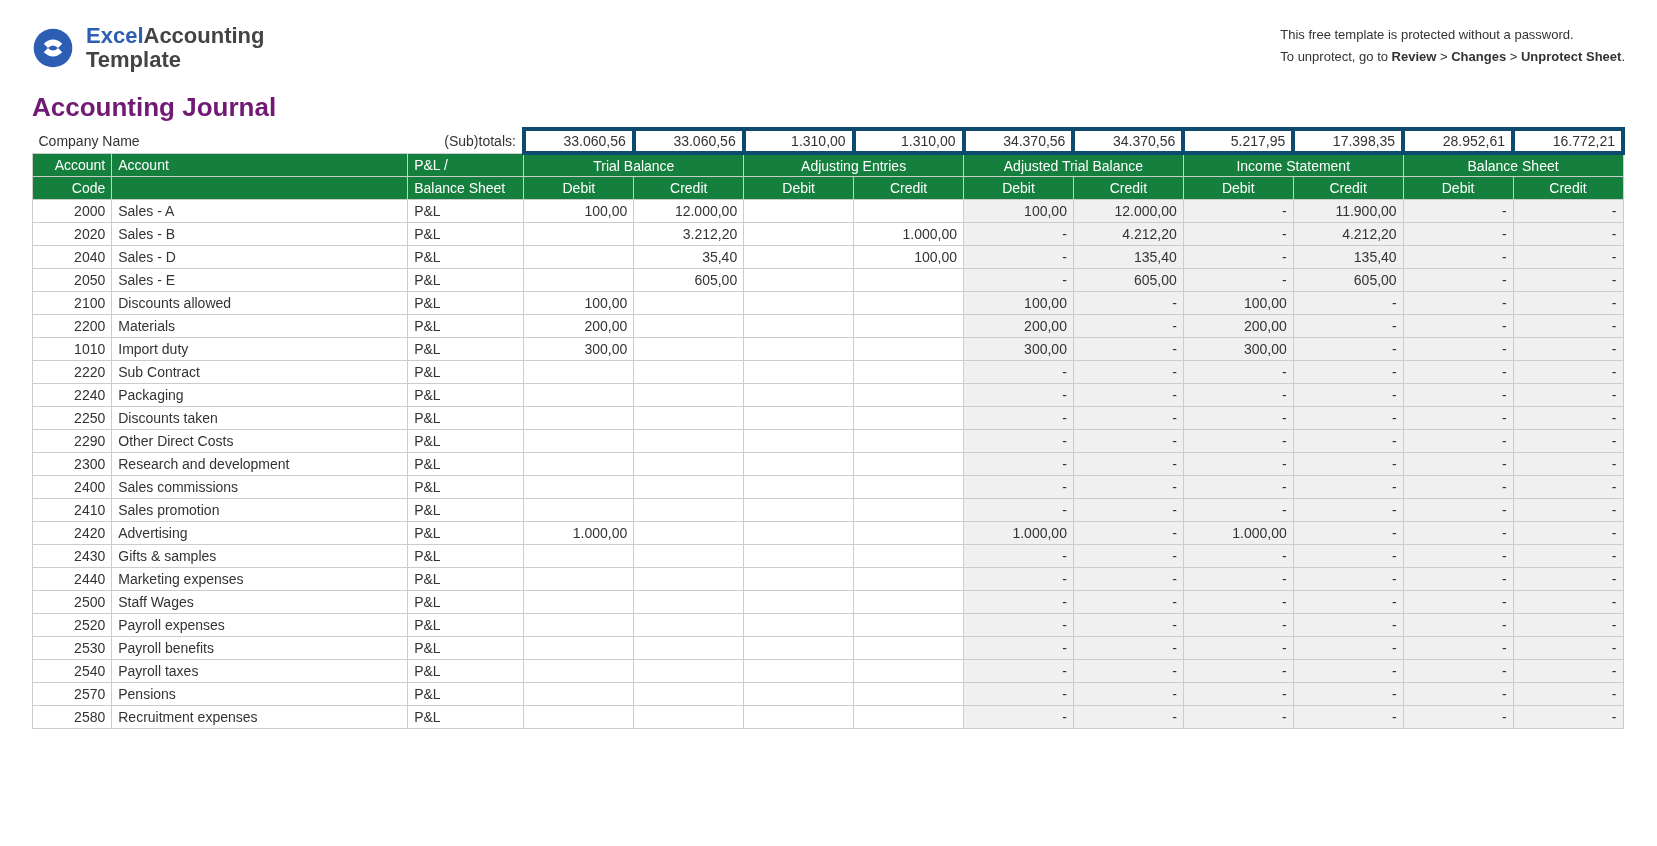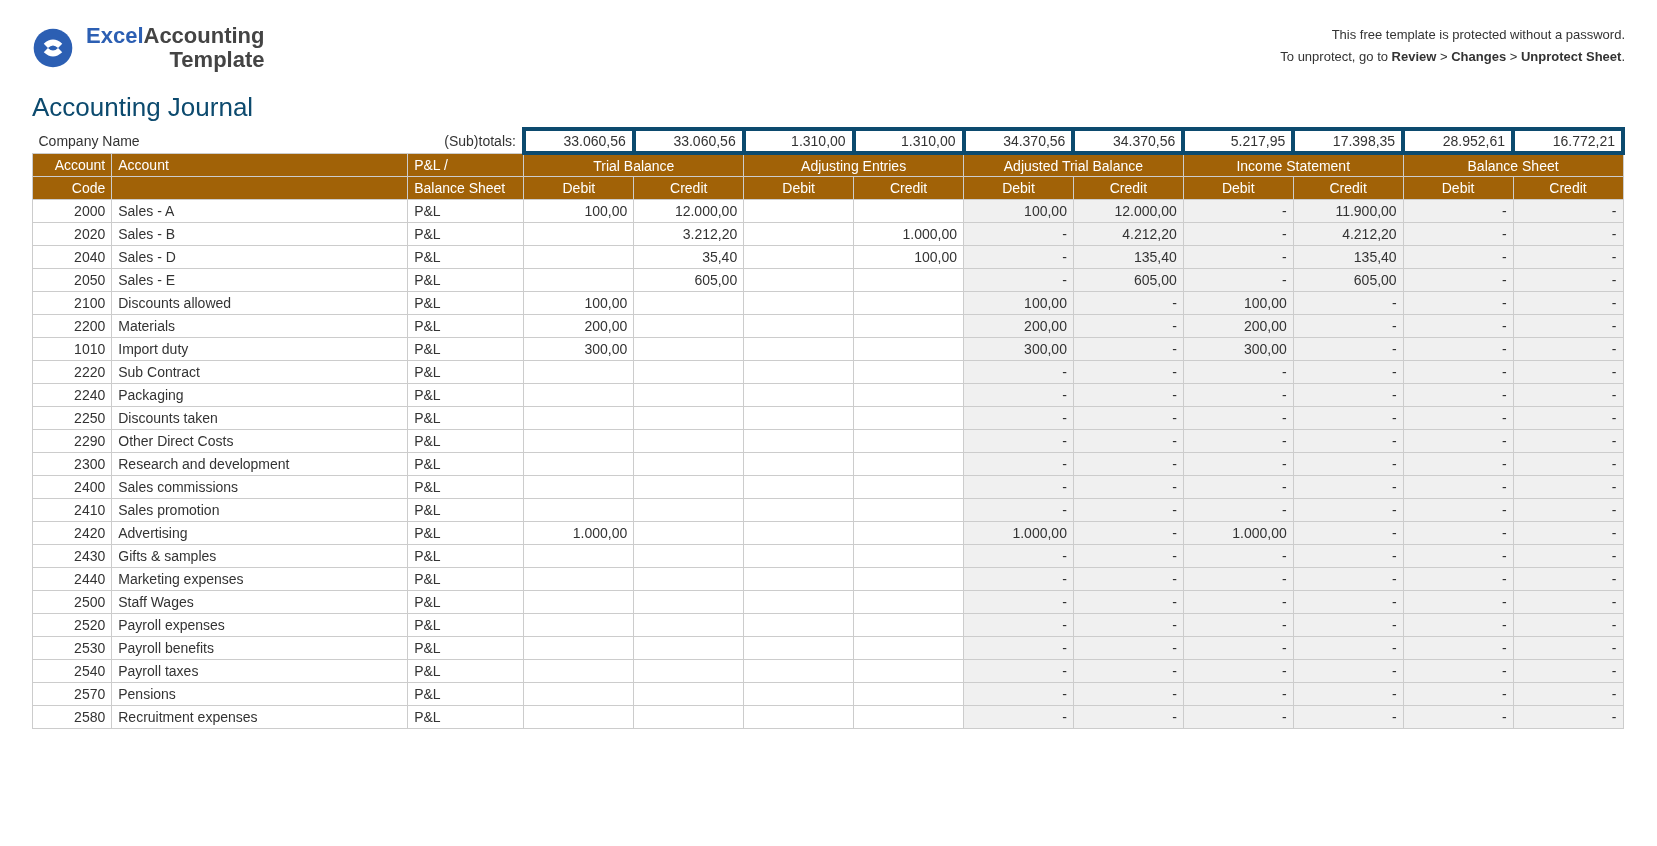--- a/index.html
+++ b/index.html
@@ -9,21 +9,20 @@
     font-family: "Segoe UI", Arial, sans-serif;
     font-size: 14px;
     color: #333;
     background: #fff;
   }
   .top-bar {
     display: flex;
     justify-content: space-between;
     align-items: flex-start;
     margin-bottom: 20px;
-    text-align: right;
   }
   .logo-block {
     display: flex;
     align-items: center;
     gap: 12px;
   }
   .logo-mark {
     width: 42px;
     height: 42px;
   }
@@ -34,43 +33,43 @@
   }
   .logo-text .brand-accent { color: #2c5fb3; font-weight: 600; }
   .logo-text .brand-normal { font-weight: 600; color: #444; }
   .note {
     font-size: 13px;
     color: #333;
     line-height: 1.7;
   }
   .note b { font-weight: 700; }
   h1 {
-    font-weight: 400;
+    font-weight: 700;
     font-size: 26px;
     margin: 0 0 4px 0;
-    color: #0c4a6e;
+    color: #701a75;
   }
   table {
     border-collapse: collapse;
     width: 100%;
     table-layout: fixed;
   }
   td, th {
     border: 1px solid #ccc;
     padding: 2px 6px;
     height: 23px;
     white-space: nowrap;
     overflow: hidden;
     font-weight: 400;
   }
   .totals-row td { border: 4px solid #0c4a6e; text-align: right; }
   .totals-row .lbl { text-align: right; border-left: none; border-right: 1px solid #ccc; }
   .totals-row .noborder { border: none; }
   .hdr {
-    background: #a16207;
+    background: #15803d;
     color: #fff;
     text-align: center;
     border: 1px solid #ccc;
   }
   .hdr.left { text-align: left; }
   .hdr.right { text-align: right; }
   .num { text-align: right; }
   .grey { background: #f0f0f0; }
   col.code { width: 75px; }
   col.account { width: 280px; }

